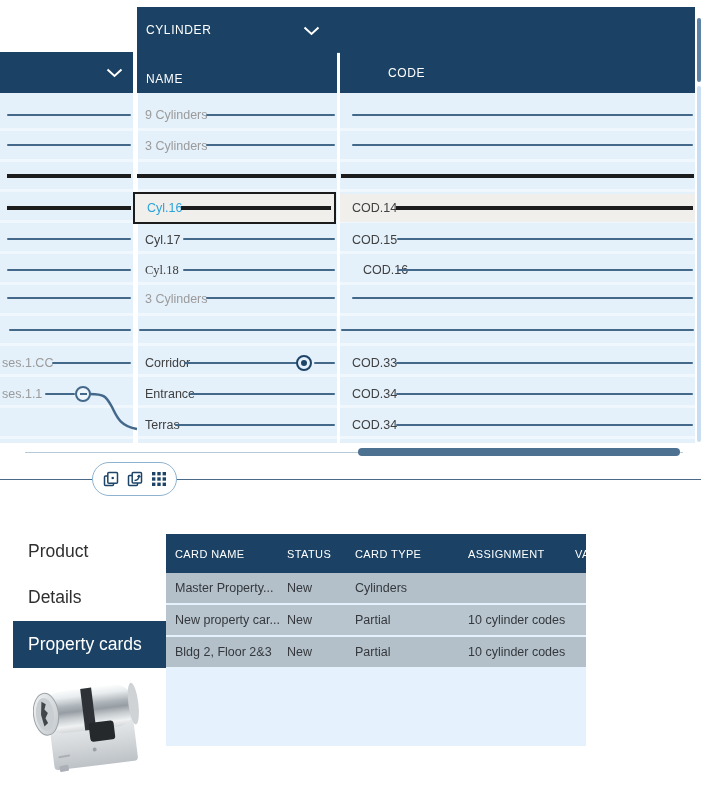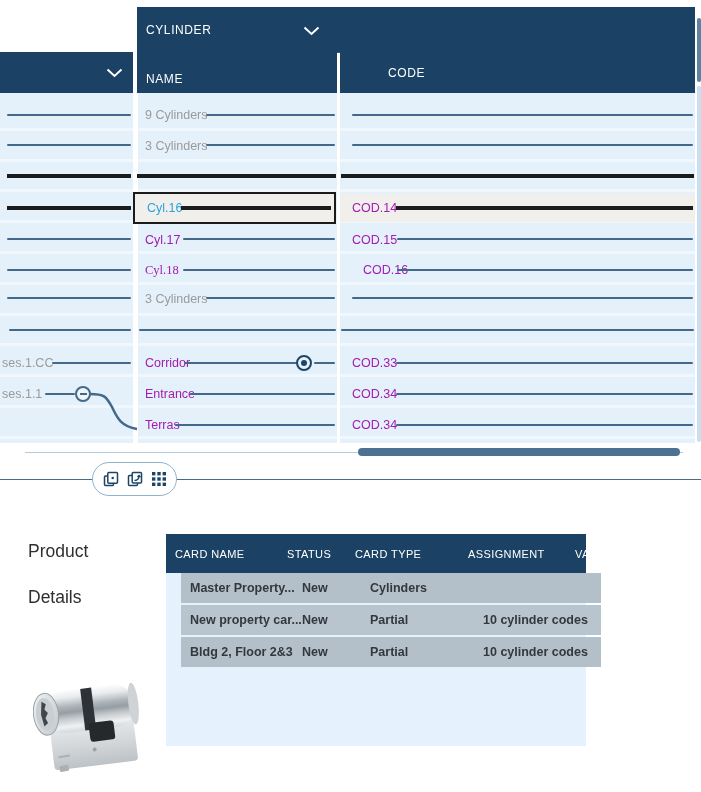--- a/index.html
+++ b/index.html
@@ -10,21 +10,21 @@
   .hdr{background:#1b4264;color:#fff;}
   .hdr-label{font-size:12px;letter-spacing:.6px;color:#fff;white-space:nowrap;}
   .hdr-shadow{box-shadow:0 2px 0 rgba(16,32,48,.45);}
   .chev{display:block;}
   .body-bg{background:repeating-linear-gradient(to bottom,
             #e4f0fa 0px,#e4f0fa 27.8px,#f0f7fd 27.8px,#f0f7fd 30.8px);
            background-position:0 7px;}
   .gap{background:#fff;}
   .t-line{position:absolute;height:2px;background:#44688a;border-radius:1px;}
   .t-line.thick{height:4px;background:#1c1c1c;border-radius:0;}
-  .t-text{position:absolute;font-size:12.5px;color:#a21caf;transform:translateY(-50%);white-space:nowrap;}
+  .t-text{position:absolute;font-size:12.5px;color:#404040;transform:translateY(-50%);white-space:nowrap;}
   .t-text.gray{color:#9b9b9b;}
   .sel-box{position:absolute;box-sizing:border-box;border:2px solid #1b1b1b;background:#f1efec;}
   .sel-band{position:absolute;background:#f1efec;}
   .cyan{color:#2ba3db;}
   .ring-icon{position:absolute;box-sizing:border-box;width:16px;height:16px;border-radius:50%;
              border:2px solid #1d4467;background:#e4f0fa;}
   .ring-icon .dot{position:absolute;left:3px;top:3px;width:6px;height:6px;border-radius:50%;background:#1d4467;}
   .minus-icon{position:absolute;box-sizing:border-box;width:16px;height:16px;border-radius:50%;
               border:2px solid #44688a;background:#eef6fc;}
   .minus-icon .bar{position:absolute;left:2.5px;top:5px;width:7px;height:2px;background:#44688a;}
@@ -37,21 +37,21 @@
         border-radius:17px;display:flex;align-items:center;justify-content:center;gap:8px;}
   .pill svg{display:block;}
   
   .nav-text{position:absolute;font-size:17.5px;color:#2f2f2f;transform:translateY(-50%);white-space:nowrap;}
   .nav-sel{position:absolute;background:#1b4264;display:flex;align-items:center;}
   .nav-sel span{color:#fff;font-size:17.5px;padding-left:15px;white-space:nowrap;}
   .cards{position:absolute;background:#e5f1fd;}
   .cards .chead{position:absolute;left:0;top:0;width:100%;height:39px;background:#1b4264;}
   .chead span{position:absolute;top:50%;transform:translateY(-50%);color:#fff;font-size:11px;
               letter-spacing:.4px;white-space:nowrap;}
-  .crow{position:absolute;left:15px;width:100%;height:30px;background:#b3c0ca;font-weight:bold;}
+  .crow{position:absolute;left:0;width:100%;height:30px;background:#b3c0ca;}
   .crow span{position:absolute;top:50%;transform:translateY(-50%);color:#34383c;font-size:12.5px;white-space:nowrap;}
 </style>
 </head>
 <body>
 
 <div id="screen">
 
   <div class="abs hdr" style="left:137px;top:7px;width:558px;height:44.5px;border-bottom:1.5px solid #2e5a7c;">
     <span class="abs hdr-label" style="left:9px;top:16px;text-align:center;">CYLINDER</span>
     <svg class="abs chev" style="left:166px;top:19px;" width="17" height="10" viewBox="0 0 17 10">
@@ -178,20 +178,23 @@
           <rect x="11.6" y="6.3" width="3.4" height="3.4"></rect>
         <rect x="1" y="11.6" width="3.4" height="3.4"></rect>
           <rect x="6.3" y="11.6" width="3.4" height="3.4"></rect>
           <rect x="11.6" y="11.6" width="3.4" height="3.4"></rect>
       </g>
     </svg>
   </div>
 
   <span class="nav-text" style="left:28px;top:551px;">Product</span>
   <span class="nav-text" style="left:28px;top:597px;">Details</span>
+  <div class="nav-sel" style="left:13px;top:621px;width:154px;height:47px;">
+    <span>Property cards</span>
+  </div>
 
   <svg class="abs" style="left:33px;top:676px;" width="114" height="108" viewBox="0 0 114 108">
     <defs>
       <linearGradient id="chrome" x1="0" y1="0" x2="0" y2="1">
         <stop offset="0" stop-color="#fbfcfc"></stop>
           <stop offset=".16" stop-color="#e9edef"></stop>
         <stop offset=".38" stop-color="#aeb5ba"></stop>
           <stop offset=".52" stop-color="#969da3"></stop>
         <stop offset=".68" stop-color="#c6cbce"></stop>
           <stop offset=".86" stop-color="#eff1f2"></stop>

